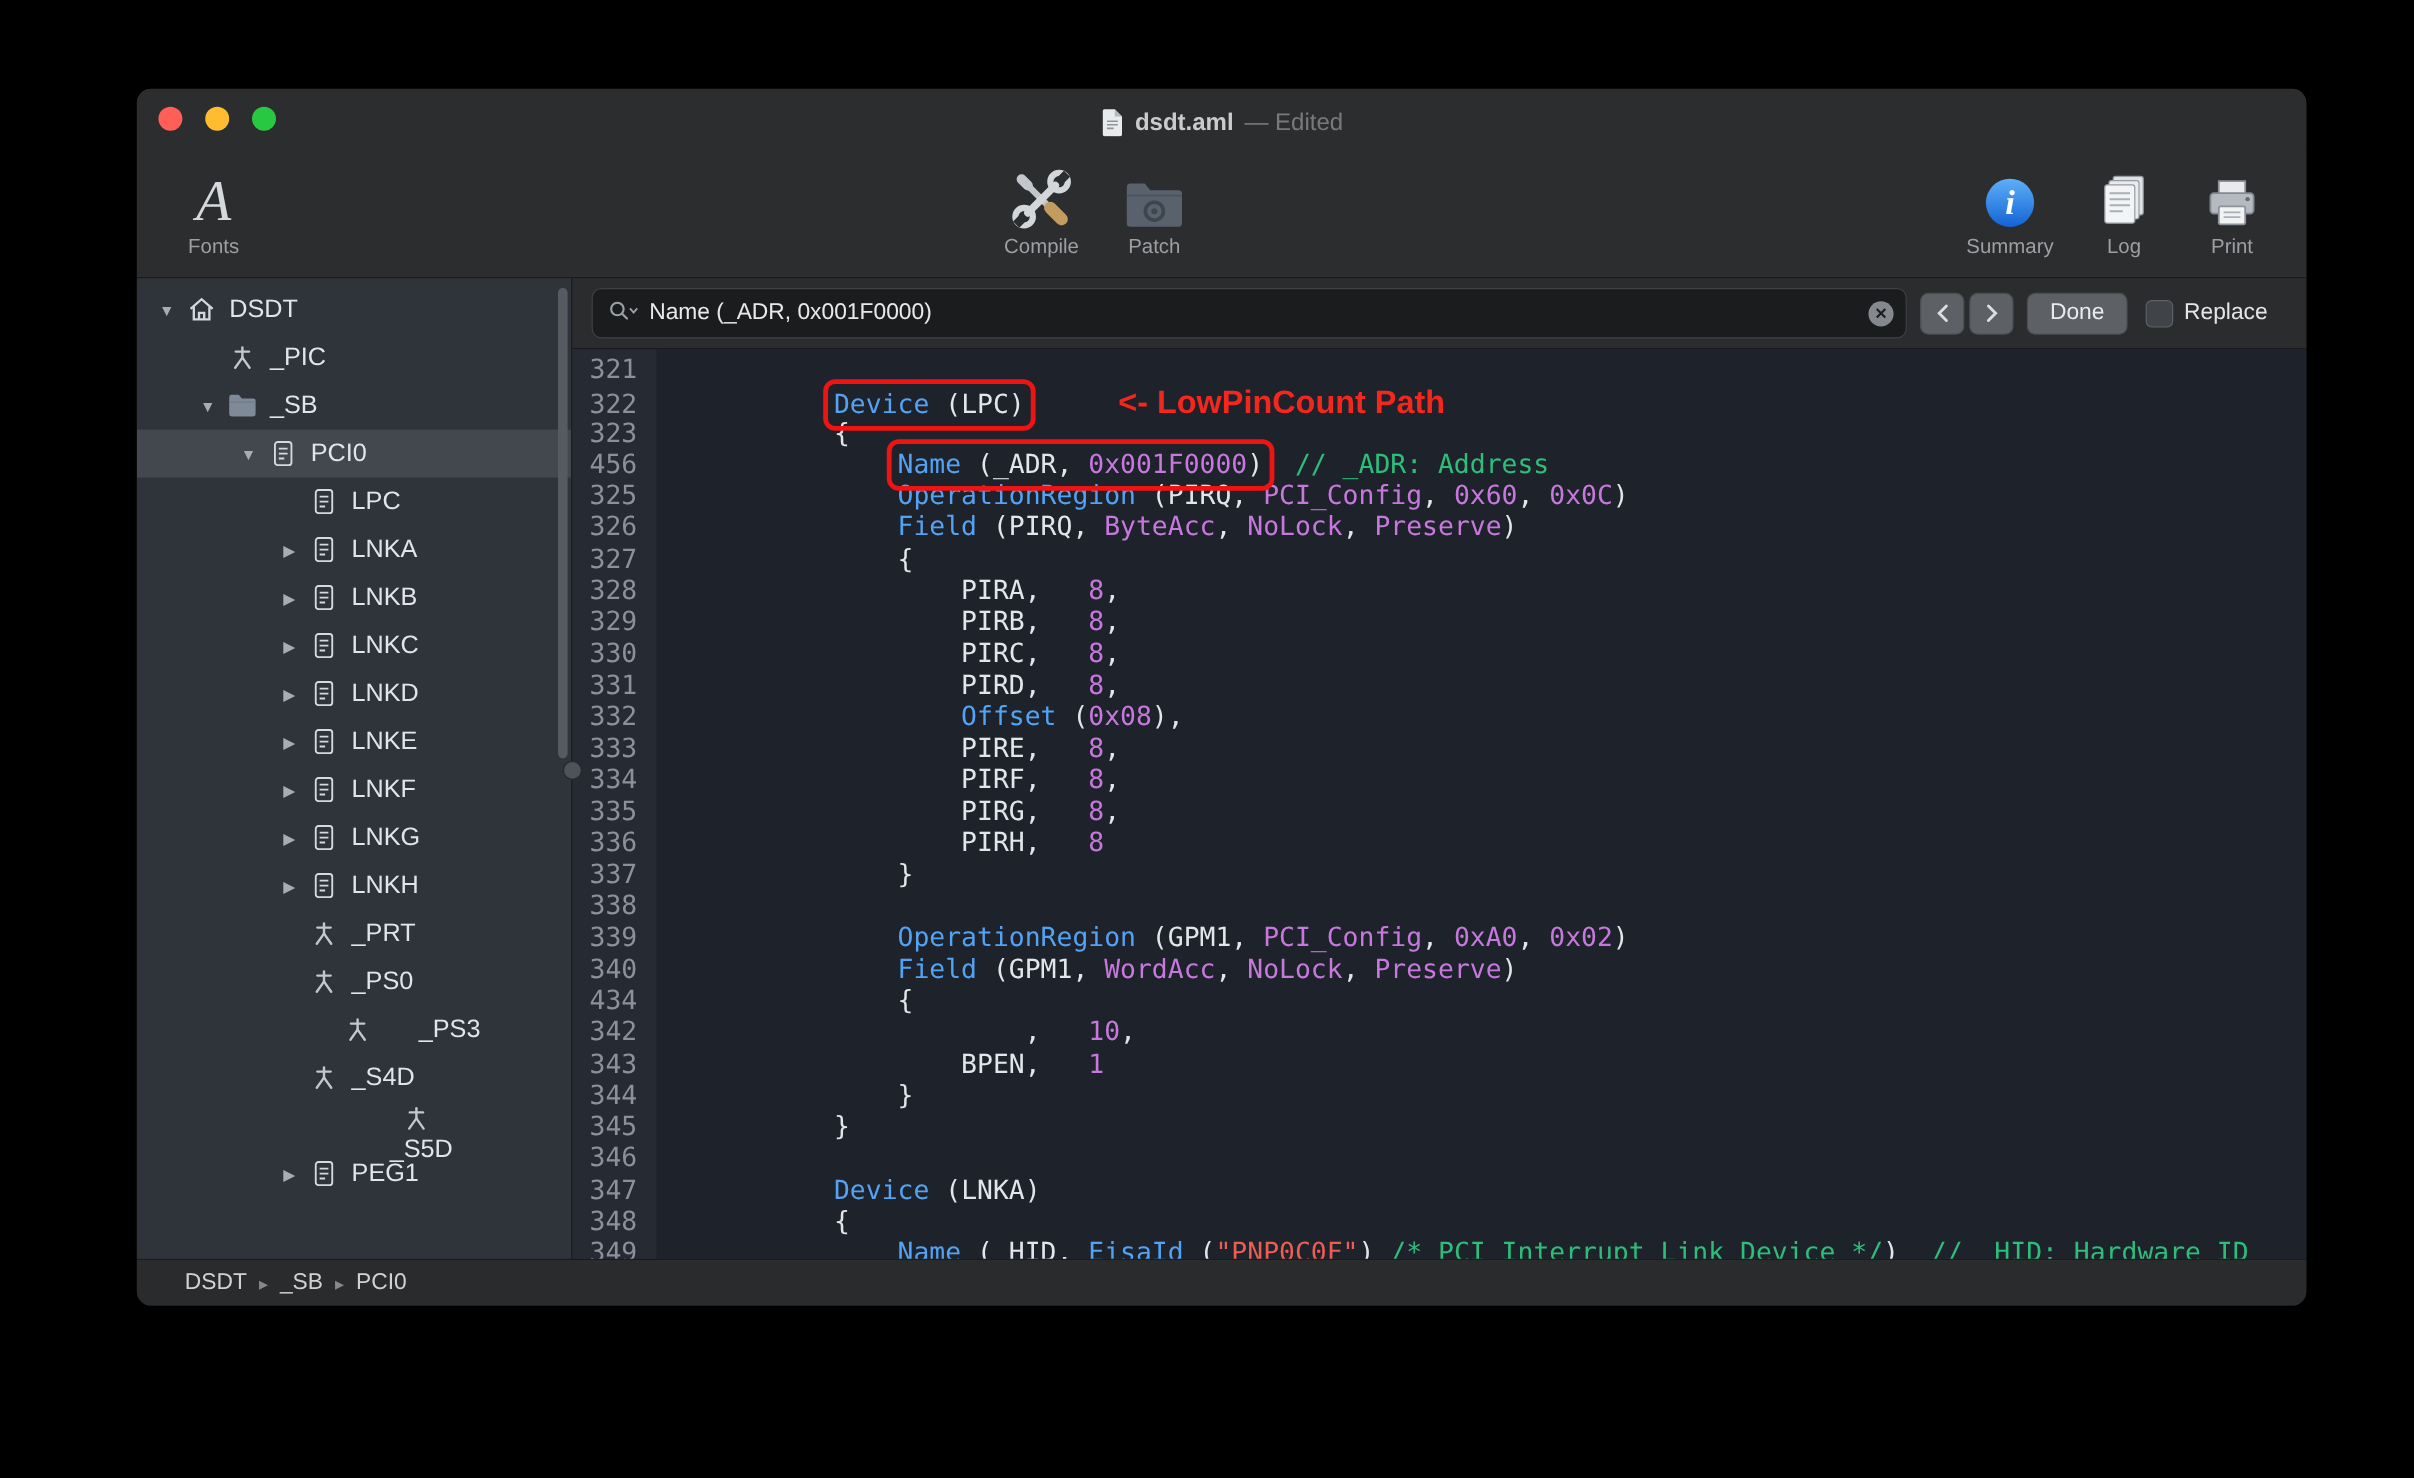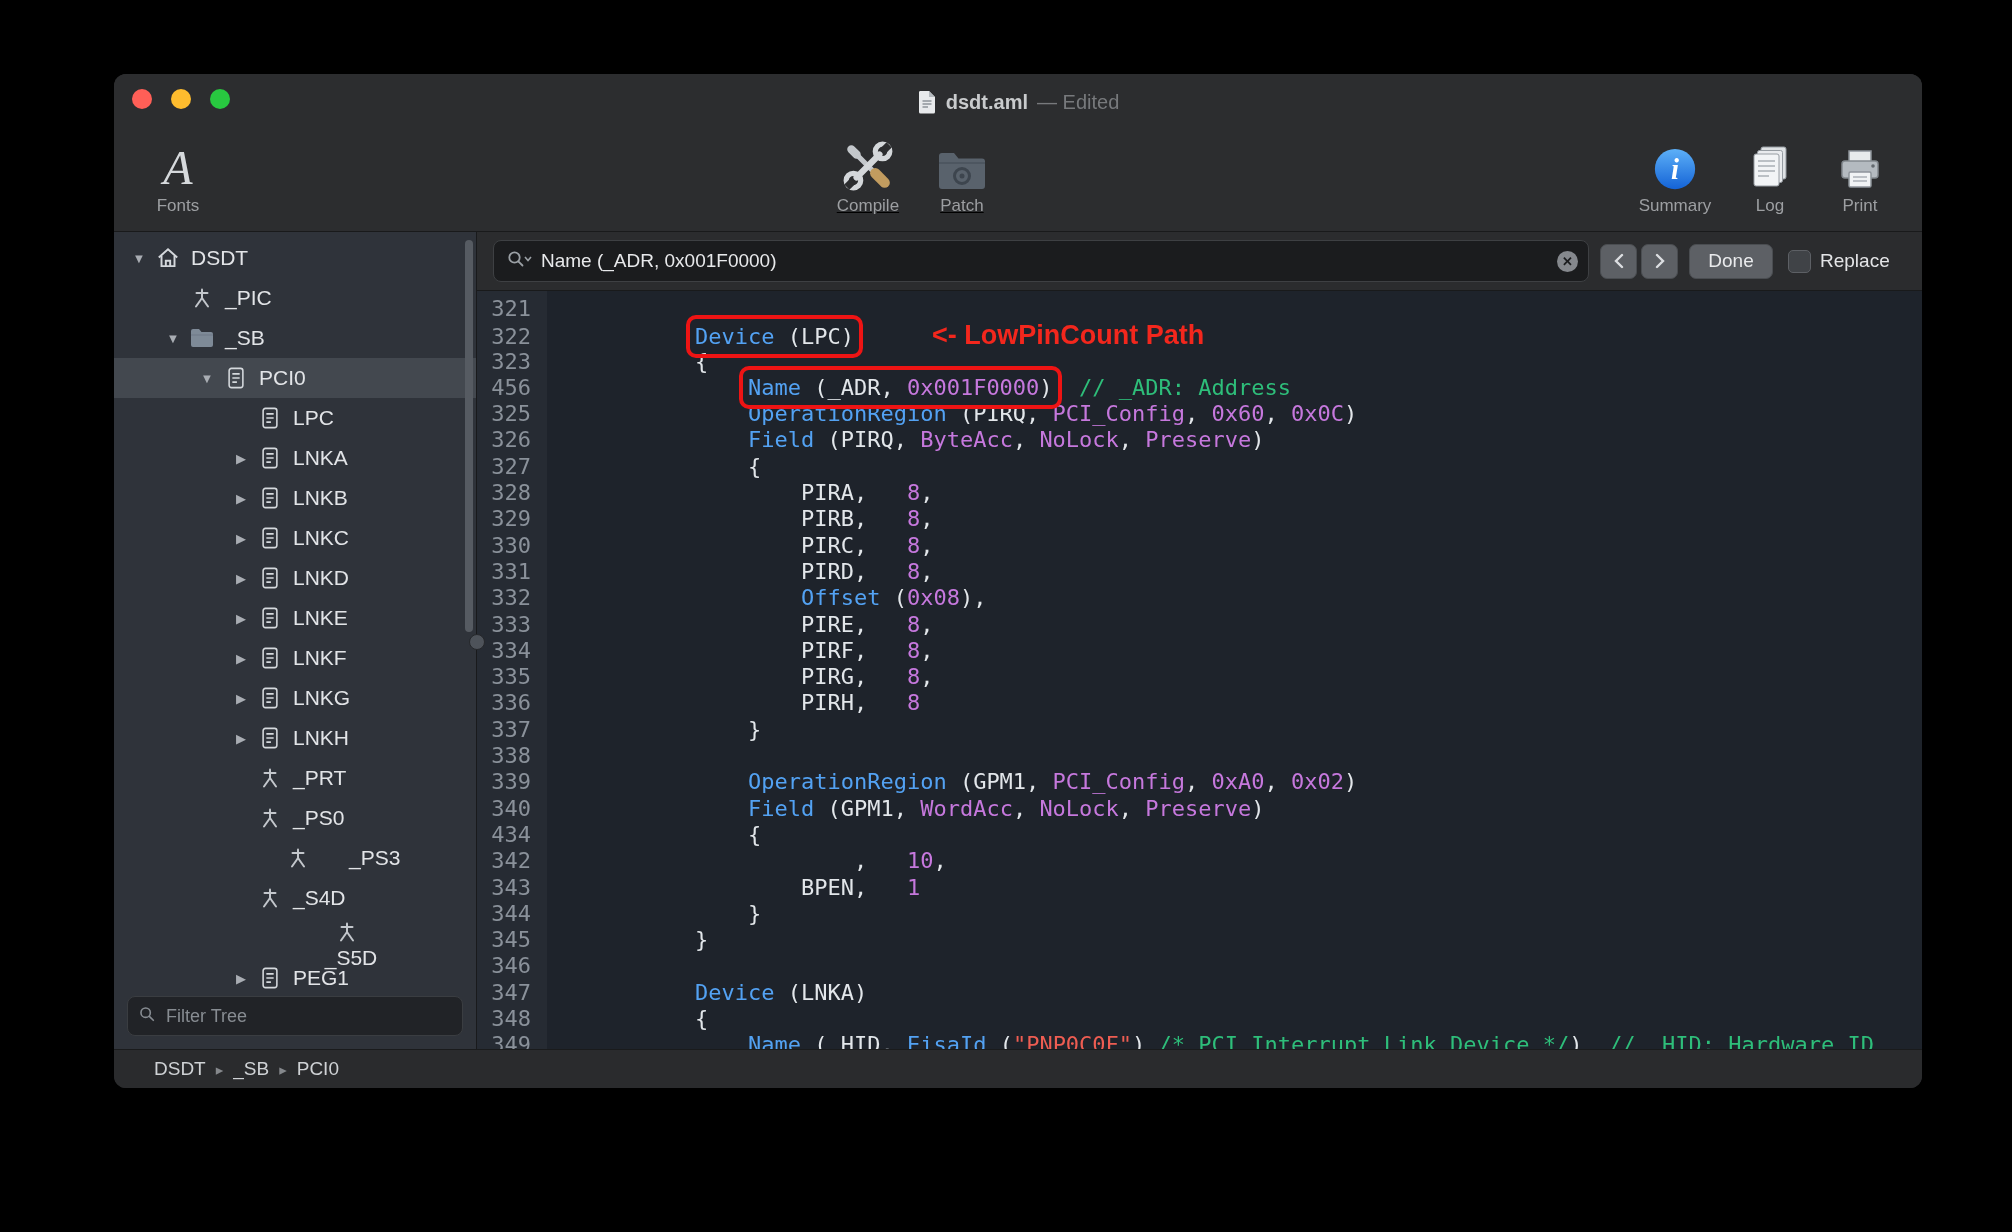--- a/index.html
+++ b/index.html
@@ -23,21 +23,21 @@
   .title-file{color:#c9cbcd;font-weight:600;}
   .title-status{color:#77797c;}
   .doc-icon svg{display:block;}
 
   
   .toolbar{height:107px;flex:none;position:relative;background:#2c2d2f;border-bottom:1px solid #191a1b;}
   .tb-item{display:flex;flex-direction:column;align-items:center;width:84px;}
   .tb-icon{height:60px;display:flex;align-items:flex-end;justify-content:center;padding-bottom:2px;}
   .tb-label{font-size:17px;color:#9d9fa2;margin-top:2px;white-space:nowrap;}
   .tb-left{position:absolute;left:22px;top:8px;}
-  .tb-center{position:absolute;left:44.3%;top:8px;transform:translateX(-50%);display:flex;gap:10px;text-decoration:underline;}
+  .tb-center{position:absolute;left:44.3%;top:8px;transform:translateX(-50%);display:flex;gap:10px;}
   .tb-right{position:absolute;right:22px;top:8px;display:flex;gap:10px;}
   .fonts-a{font-family:"Liberation Serif",serif;font-style:italic;font-size:48px;color:#d6d9dc;line-height:1;}
 
   
   .main{flex:1;display:flex;position:relative;min-height:0;}
 
   
   .sidebar{width:362px;flex:none;background:#2f333a;border-right:1px solid #191a1c;display:flex;flex-direction:column;position:relative;}
   .tree{flex:1;padding-top:6px;overflow:hidden;}
   .tree-row{height:40px;display:flex;align-items:center;font-size:21px;color:#e2e4e7;cursor:default;}
@@ -393,29 +393,20 @@
             <span class="tree-icon">
               <svg width="22" height="26" viewBox="0 0 24 26" fill="none" stroke="#d5d9dd" stroke-width="1.7">
                 <rect x="4.5" y="2.5" width="15" height="21" rx="2.5"></rect>
                 <path d="M8 8.5 H16 M8 13 H16 M8 17.5 H13"></path>
               </svg>
             </span>
             <span class="tree-label">PEG1</span>
           </div>
         </div>
       <div class="tree-scrollbar"></div>
-      <div class="filter-box">
-        <span>
-          <svg width="18" height="18" viewBox="0 0 20 20">
-            <circle cx="8.5" cy="8.5" r="5.2" stroke="#878c92" stroke-width="1.8" fill="none"></circle>
-            <path d="M12.6 12.6 L17 17" stroke="#878c92" stroke-width="1.8" stroke-linecap="round"></path>
-          </svg>
-        </span>
-        <input placeholder="Filter Tree" style="">
-      </div>
     </div>
 
     <div class="divider-knob"></div>
 
     <div class="content">
       <div class="findbar">
         <div class="search-field">
           <span>
             <svg width="26" height="20" viewBox="0 0 26 20">
               <circle cx="8.5" cy="8.5" r="5.2" stroke="#9ba0a5" stroke-width="1.8" fill="none"></circle>

